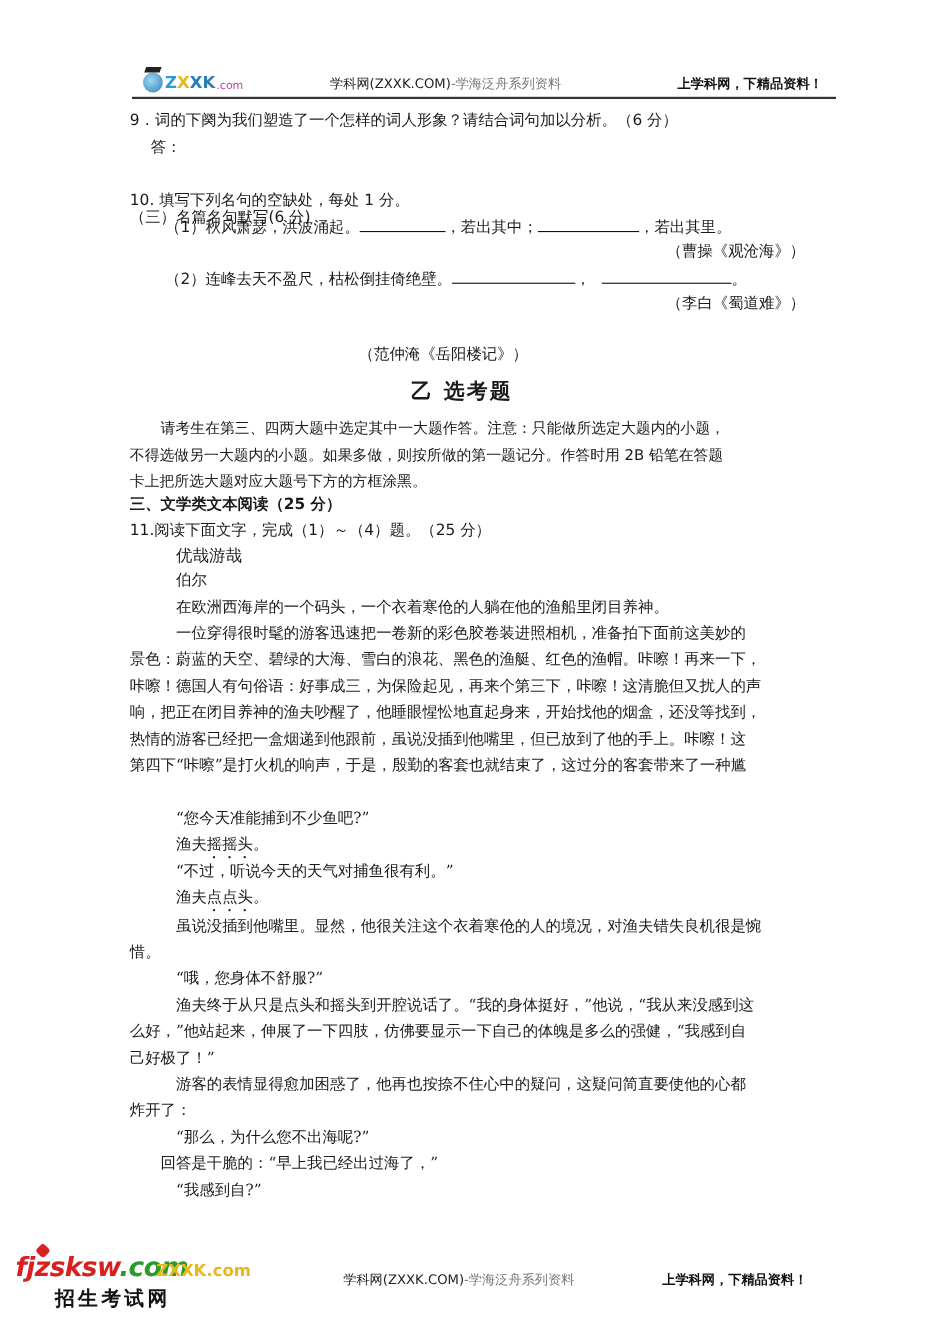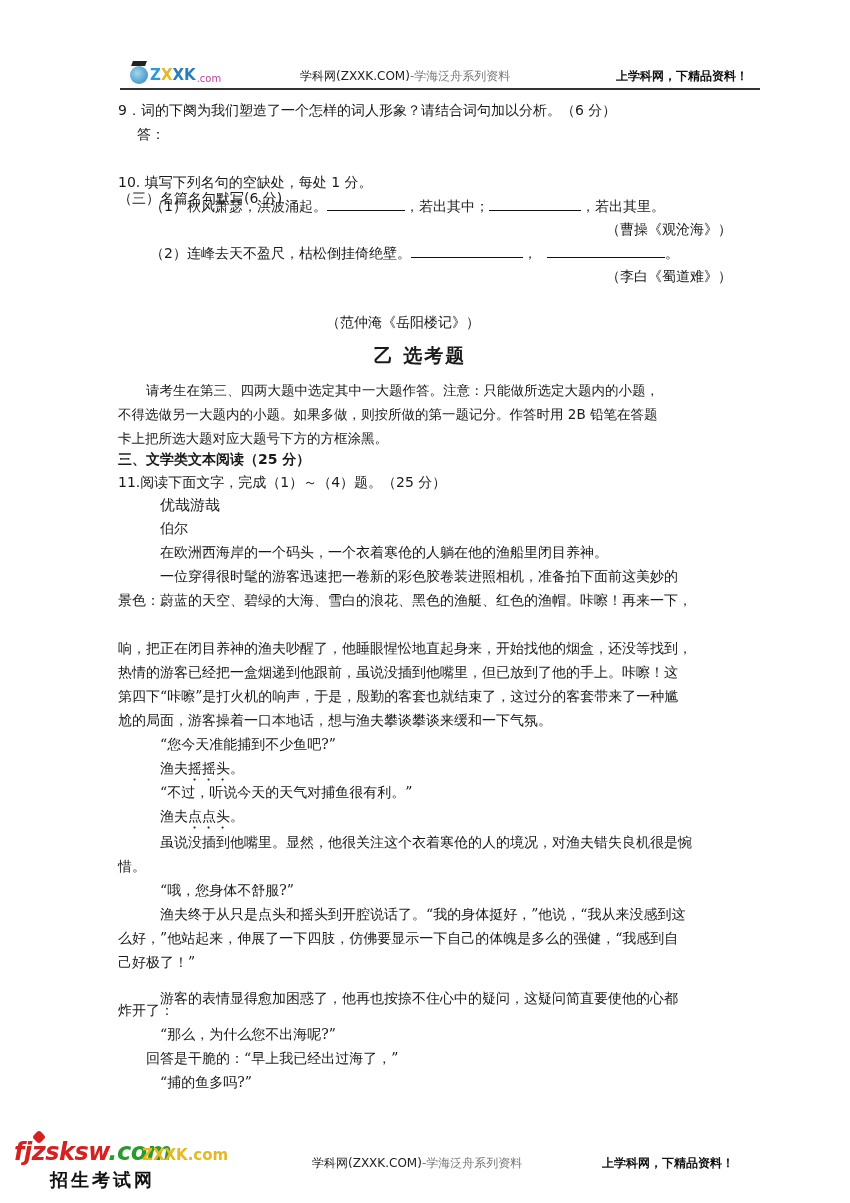--- a/index.html
+++ b/index.html
@@ -81,44 +81,44 @@
   <div class="ln sans" style="left:118px; top:428px; font-size:13.5px;">卡上把所选大题对应大题号下方的方框涂黑。</div>
   <div class="ln sans" style="left:118px; top:449px; font-weight:bold;">三、文学类文本阅读（25 分）</div>
   <div class="ln sans" style="left:118px; top:472px;">11.阅读下面文字，完成（1）～（4）题。（25 分）</div>
 
   <div class="ln sans" style="left:160px; top:495px; font-size:15px;">优哉游哉</div>
   <div class="ln serif" style="left:160px; top:518px;">伯尔</div>
 
   <div class="ln serif" style="left:160px; top:542px;">在欧洲西海岸的一个码头，一个衣着寒伧的人躺在他的渔船里闭目养神。</div>
   <div class="ln serif" style="left:160px; top:566px;">一位穿得很时髦的游客迅速把一卷新的彩色胶卷装进照相机，准备拍下面前这美妙的</div>
   <div class="ln serif" style="left:118px; top:590px;">景色：蔚蓝的天空、碧绿的大海、雪白的浪花、黑色的渔艇、红色的渔帽。咔嚓！再来一下，</div>
+  <div class="ln serif" style="left:118px; top:614px;">咔嚓！德国人有句俗语：好事成三，为保险起见，再来个第三下，咔嚓！这清脆但又扰人的声</div>
   <div class="ln serif" style="left:118px; top:638px;">响，把正在闭目养神的渔夫吵醒了，他睡眼惺忪地直起身来，开始找他的烟盒，还没等找到，</div>
   <div class="ln serif" style="left:118px; top:662px;">热情的游客已经把一盒烟递到他跟前，虽说没插到他嘴里，但已放到了他的手上。咔嚓！这</div>
   <div class="ln serif" style="left:118px; top:686px;">第四下“咔嚓”是打火机的响声，于是，殷勤的客套也就结束了，这过分的客套带来了一种尴</div>
-  <div class="ln serif" style="left:118px; top:710px;">尬的局面，游客操着一口本地话，想与渔夫攀谈攀谈来缓和一下气氛。</div>
   <div class="ln serif" style="left:160px; top:734px;">“您今天准能捕到不少鱼吧?”</div>
 
   <div class="ln serif" style="left:160px; top:758px;">
     <span>渔夫</span><span class="dotted">摇摇头</span><span>。</span>
   </div>
   <div class="ln serif" style="left:160px; top:782px;">“不过，听说今天的天气对捕鱼很有利。”</div>
   <div class="ln serif" style="left:160px; top:806px;text-align:center;">
     <span>渔夫</span><span class="dotted">点点头</span><span>。</span>
   </div>
   <div class="ln serif" style="left:160px; top:832px;">虽说没插到他嘴里。显然，他很关注这个衣着寒伧的人的境况，对渔夫错失良机很是惋</div>
   <div class="ln serif" style="left:118px; top:856px;">惜。</div>
   <div class="ln serif" style="left:160px; top:880px;">“哦，您身体不舒服?”</div>
   <div class="ln serif" style="left:160px; top:904px;">渔夫终于从只是点头和摇头到开腔说话了。“我的身体挺好，”他说，“我从来没感到这</div>
   <div class="ln serif" style="left:118px; top:928px;">么好，”他站起来，伸展了一下四肢，仿佛要显示一下自己的体魄是多么的强健，“我感到自</div>
   <div class="ln serif" style="left:118px; top:952px;">己好极了！”</div>
-  <div class="ln serif" style="left:160px; top:976px;margin-top:12px;">游客的表情显得愈加困惑了，他再也按捺不住心中的疑问，这疑问简直要使他的心都</div>
+  <div class="ln serif" style="left:160px; top:976px;">游客的表情显得愈加困惑了，他再也按捺不住心中的疑问，这疑问简直要使他的心都</div>
   <div class="ln serif" style="left:118px; top:1000px;">炸开了：</div>
   <div class="ln serif" style="left:160px; top:1024px;">“那么，为什么您不出海呢?”</div>
   <div class="ln serif" style="left:146px; top:1048px;">回答是干脆的：“早上我已经出过海了，”</div>
-  <div class="ln serif" style="left:160px; top:1072px;">“捕的鱼多吗?”</div>
+  <div class="ln serif" style="left:160px; top:1072px;">“我感到自?”</div>
 
   <div class="fj-logo">
     <span class="fj-heart"></span>
     <span class="fj-text"><span class="red">fjzsksw</span><span>.com</span></span>
     <div class="fj-sub">招生考试网</div>
     <span class="fj-zxxk"><span class="logo-x">ZXXK.com</span></span>
   </div>
   <div class="ftr-center">
     <span>学科网(ZXXK.COM)</span><span class="grey">-学海泛舟系列资料</span>
   </div>

